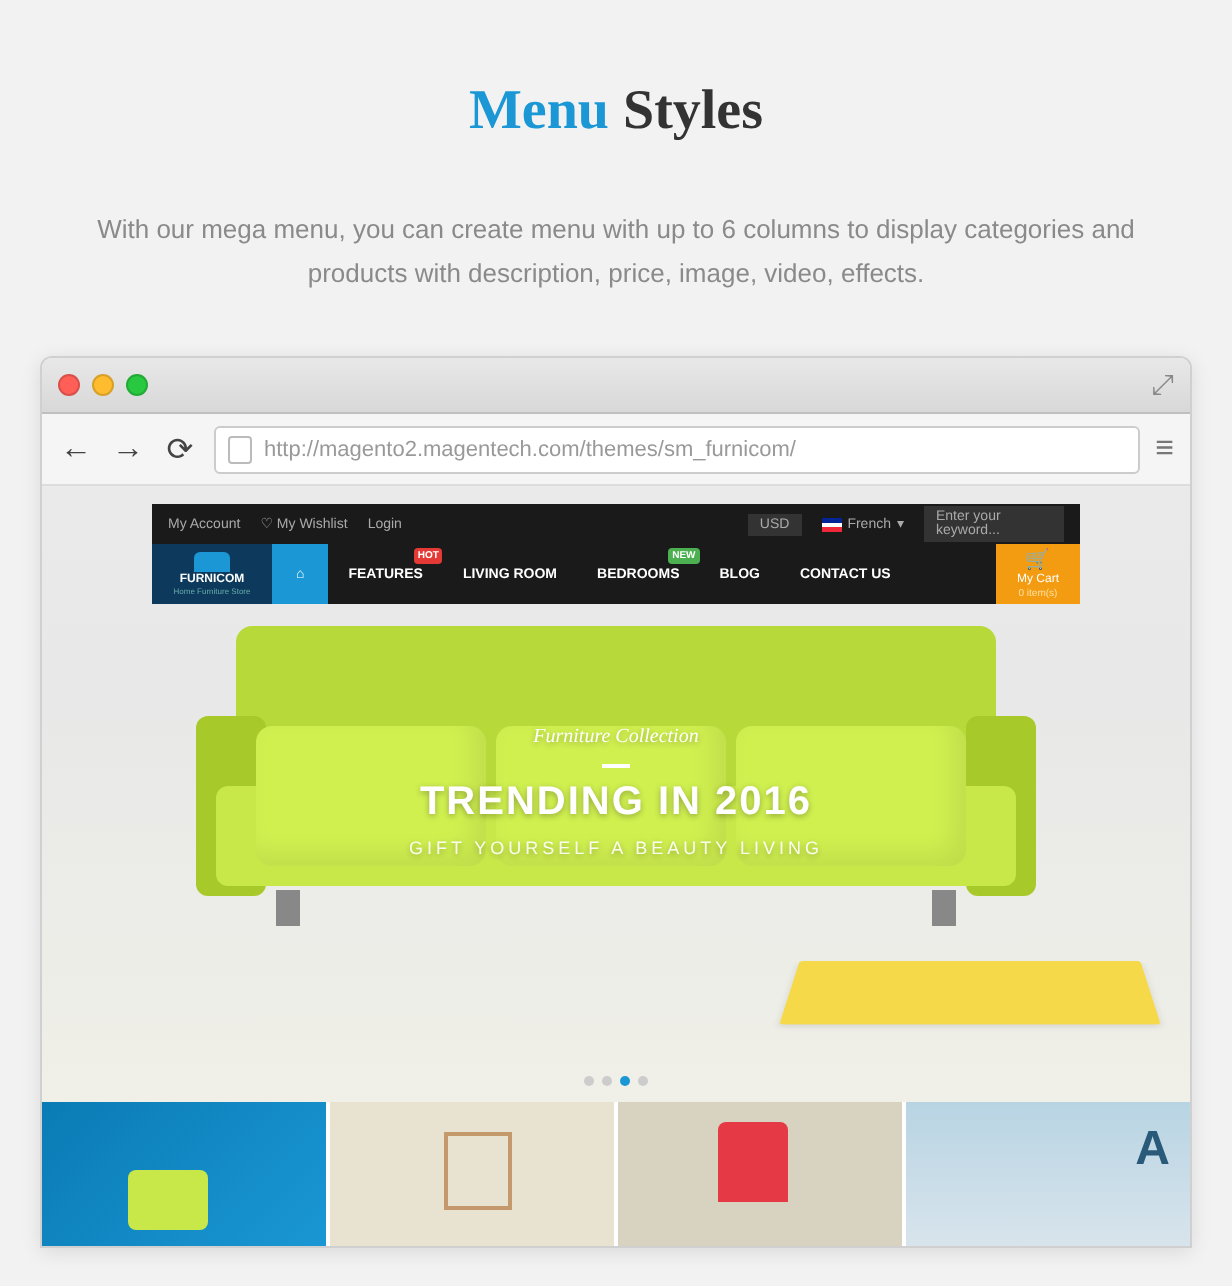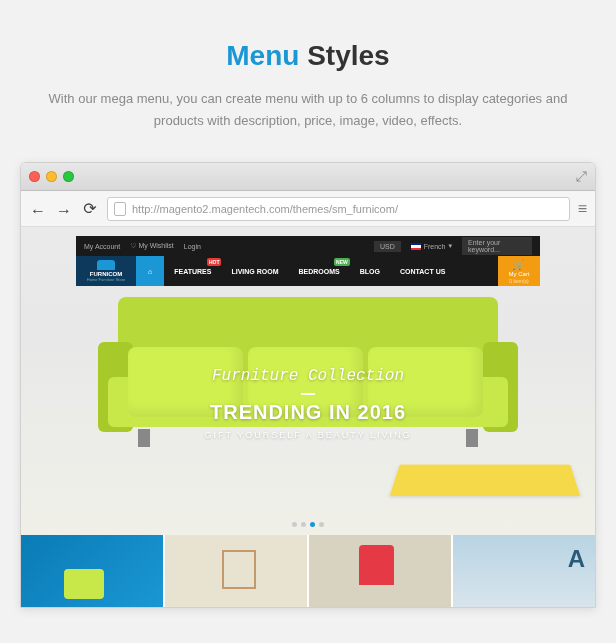--- a/index.html
+++ b/index.html
@@ -1,19 +1,19 @@
 <!DOCTYPE html>
 <html><head>
 <meta charset="utf-8">
 <style>
 * { margin: 0; padding: 0; box-sizing: border-box; }
 body { font-family: -apple-system, Helvetica, Arial, sans-serif; background: #f2f2f2; width: 616px; height: 643px; overflow: hidden; }
 
 .page { padding: 40px 20px 20px; }
-.heading { text-align: center; margin-bottom: 16px; }
+.heading { text-align: center; margin-bottom: 32px; font-family: Liberation Serif, serif; }
 .heading .h1 { font-size: 28px; font-weight: 700; color: #333; }
 .heading .h1 .accent { color: #1a97d4; }
 .subtitle { text-align: center; color: #8a8a8a; font-size: 13px; line-height: 1.7; max-width: 560px; margin: 0 auto 30px; }
 
 .browser { background: #fff; border: 1px solid #d0d0d0; border-radius: 6px 6px 0 0; box-shadow: 0 2px 10px rgba(0,0,0,0.1); overflow: hidden; }
 .chrome-top { height: 28px; background: linear-gradient(#e8e8e8,#d8d8d8); border-bottom: 1px solid #c0c0c0; display: flex; align-items: center; padding: 0 8px; position: relative; }
 .traffic { display: flex; gap: 6px; }
 .dot { width: 11px; height: 11px; border-radius: 50%; border: 1px solid rgba(0,0,0,0.15); }
 .dot.r { background: #ff5f57; } .dot.y { background: #febc2e; } .dot.g { background: #28c840; }
 .tab { position: absolute; left: 120px; top: 6px; background: #f5f5f5; border: 1px solid #c0c0c0; border-bottom: none; border-radius: 6px 6px 0 0; padding: 4px 24px 4px 10px; font-size: 11px; color: #555; display: flex; align-items: center; gap: 5px; }
@@ -57,21 +57,21 @@
 .sofa-cushion { position: absolute; bottom: 30px; width: 115px; height: 70px; background: #d0f050; border-radius: 8px; box-shadow: inset -6px -6px 12px rgba(0,0,0,0.08); }
 .c1 { left: 30px; } .c2 { left: 150px; } .c3 { left: 270px; }
 .sofa-arm { position: absolute; bottom: 15px; width: 35px; height: 90px; background: #a8c92a; border-radius: 6px; }
 .al { left: 0; } .ar { right: 0; }
 .sofa-leg { position: absolute; bottom: 0; width: 12px; height: 18px; background: #888; }
 .l1 { left: 40px; } .l2 { right: 40px; }
 
 .rug { position: absolute; bottom: 28px; right: 20px; width: 180px; height: 55px; background: #f5d949; border-radius: 2px; transform: perspective(400px) rotateX(55deg); box-shadow: 0 2px 4px rgba(0,0,0,0.1); }
 
 .hero-text { position: absolute; top: 120px; left: 0; right: 0; text-align: center; color: #fff; text-shadow: 0 1px 3px rgba(0,0,0,0.3); }
-.ht1 { font-size: 16px; font-style: italic; font-family: Liberation Mono, monospace; margin-bottom: 8px; margin-top: 20px; }
+.ht1 { font-size: 10px; font-style: italic; font-family: Liberation Serif, serif; margin-bottom: 8px; }
 .ht-div { width: 14px; height: 2px; background: #fff; margin: 0 auto 6px; }
 .ht2 { font-size: 20px; font-weight: 700; letter-spacing: 1px; }
 .ht3 { font-size: 9px; letter-spacing: 2px; margin-top: 6px; opacity: 0.9; }
 
 .pager { position: absolute; bottom: 8px; left: 50%; transform: translateX(-50%); display: flex; gap: 4px; }
 .pdot { width: 5px; height: 5px; border-radius: 50%; background: #ccc; }
 .pdot.active { background: #1a97d4; }
 
 .thumbs { display: flex; height: 72px; }
 .thumb { flex: 1; border-right: 2px solid #fff; }

